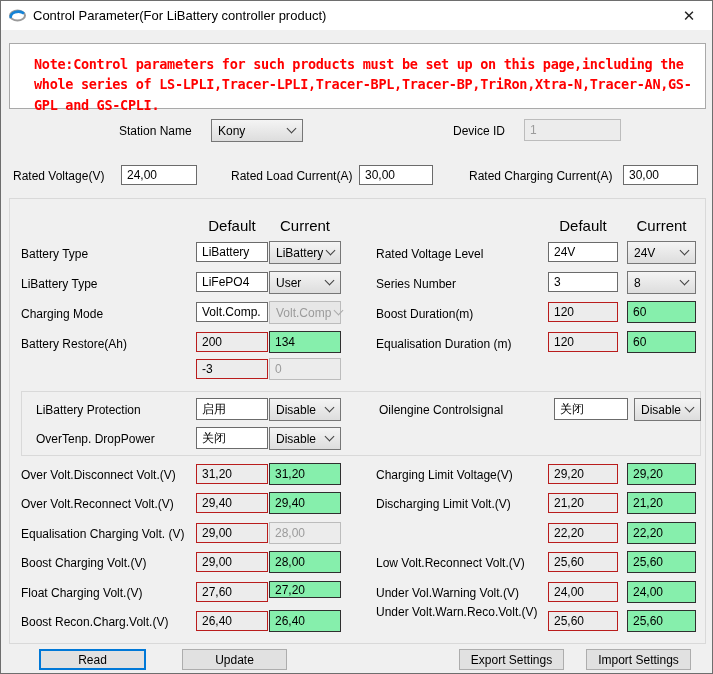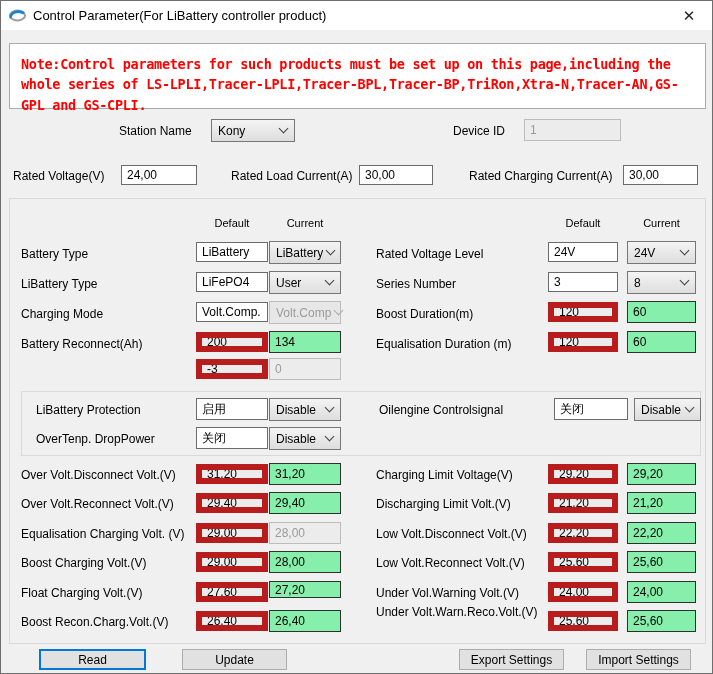--- a/index.html
+++ b/index.html
@@ -11,33 +11,33 @@
   }
   .titlebar { position:absolute; left:0; top:0; width:100%; height:29px; background:#ffffff;
     display:flex; align-items:center; padding:0 8px; }
   .title { font-size:13px; margin-left:7px; white-space:nowrap; }
   .close-btn { position:absolute; right:12px; top:4px; width:22px; height:22px;
     display:flex; align-items:center; justify-content:center; font-size:15px; color:#222; cursor:pointer; }
   .app-icon { width:17px; height:15px; flex:0 0 auto; }
 
   .note {
     position:absolute; left:8px; top:42px; width:697px; height:66px;
-    background:#fff; border:1px solid #a9a9a9; padding:10px 11px 0 11px;
+    background:#fff; border:1px solid #a9a9a9; padding:10px 11px 0 24px;
     font-family:"DejaVu Sans Mono", monospace; font-weight:bold; font-size:13.5px;
     line-height:1.5; letter-spacing:-0.3px;
   }
 
   .lbl { position:absolute; font-size:12px; white-space:nowrap; }
   .lbl.wrap { white-space:normal; width:168px; line-height:1.18; }
-  .hdr { position:absolute; font-size:11px; text-align:center; }
+  .hdr { position:absolute; font-size:15px; text-align:center; }
 
   .box { position:absolute; height:20px; font-size:12px; display:flex; align-items:center;
     padding:0 5px; overflow:hidden; white-space:nowrap; }
   .ro-w { background:#ffffff; border:1px solid #6b6b6b; }
-  .ro-g { background:#ececec; border:6px solid #b91c1c; }
+  .ro-g { background:#ececec; border:1px solid #b91c1c; }
   .ed   { background:#86efac; border:1px solid #2f2f2f; }
   .dis  { background:#ececec; border:1px solid #bcbcbc; color:#9b9b9b; }
 
   .cb { position:absolute; height:23px; background:linear-gradient(#f4f4f4,#dddddd);
     border:1px solid #767676; display:flex; align-items:center; justify-content:space-between;
     padding:0 7px 0 6px; font-size:12px; cursor:pointer; white-space:nowrap; }
   .chev { width:7px; height:7px; border-right:1.5px solid #404040; border-bottom:1.5px solid #404040;
     transform:rotate(45deg); margin-top:-4px; flex:0 0 auto; margin-left:4px; }
   .cb.cdis { color:#9b9b9b; border-color:#bcbcbc; background:#e7e7e7; cursor:default; }
   .cb.cdis .chev { border-color:#ababab; }
@@ -58,21 +58,21 @@
       <ellipse cx="8.5" cy="7.5" rx="7.5" ry="5" fill="none" stroke="#9a9a9a" stroke-width="2"></ellipse>
       <path d="M2 10 A 7.5 5 0 0 1 15 5.5" fill="none" stroke="#1583d6" stroke-width="2.6"></path>
     </svg>
     <span class="title">Control Parameter(For LiBattery controller product)</span>
     <span class="close-btn">✕</span>
   </div>
 
   <div class="note" style="color:#ff0000">Note:Control parameters for such products must be set up on this page,including the whole series of LS-LPLI,Tracer-LPLI,Tracer-BPL,Tracer-BP,TriRon,Xtra-N,Tracer-AN,GS-GPL and GS-CPLI.</div>
 
   <span class="lbl" style="left:118px; top:123px;">Station Name</span>
-  <div class="cb" style="left:210px; top:118px; width:84px;">
+  <div class="cb" style="left:210px; top:118px; width:92px;">
     <span>Kony</span>
     <span class="chev"></span>
   </div>
   <span class="lbl" style="left:452px; top:123px;">Device ID</span>
   <div class="box dis" style="left:523px; top:118px; width:97px; height:22px;">1</div>
 
   <span class="lbl" style="left:12px; top:168px;">Rated Voltage(V)</span>
   <div class="box ro-w" style="left:120px; top:164px; width:76px;">24,00</div>
   <span class="lbl" style="left:230px; top:168px;">Rated Load Current(A)</span>
   <div class="box ro-w" style="left:358px; top:164px; width:74px;">30,00</div>
@@ -100,21 +100,21 @@
       <span class="chev"></span>
   </div>
 
   <span class="lbl" style="left:20px; top:306px;">Charging Mode</span>
   <div class="box ro-w" style="left:195px; top:301px; width:72px;">Volt.Comp.</div>
   <div class="cb cdis" style="left:268px; top:300px; width:72px;">
     <span>Volt.Comp</span>
       <span class="chev"></span>
   </div>
 
-  <span class="lbl" style="left:20px; top:336px;">Battery Reconnect(Ah)</span>
+  <span class="lbl" style="left:20px; top:336px;">Battery Restore(Ah)</span>
   <div class="box ro-g" style="left:195px; top:331px; width:72px;">200</div>
   <div class="box ed" style="left:268px; top:330px; width:72px; height:22px;">134</div>
 
   <div class="box ro-g" style="left:195px; top:358px; width:72px;">-3</div>
   <div class="box dis" style="left:268px; top:357px; width:72px; height:22px;">0</div>
 
   <span class="lbl" style="left:375px; top:246px;">Rated Voltage Level</span>
   <div class="box ro-w" style="left:547px; top:241px; width:70px;">24V</div>
   <div class="cb" style="left:626px; top:240px; width:69px;">
     <span>24V</span>
@@ -184,21 +184,20 @@
   <div class="box ed" style="left:268px; top:609px; width:72px; height:22px;">26,40</div>
 
   <span class="lbl" style="left:375px; top:467px;">Charging Limit Voltage(V)</span>
   <div class="box ro-g" style="left:547px; top:463px; width:70px;">29,20</div>
   <div class="box ed" style="left:626px; top:462px; width:69px; height:22px;">29,20</div>
 
   <span class="lbl" style="left:375px; top:496px;">Discharging Limit Volt.(V)</span>
   <div class="box ro-g" style="left:547px; top:492px; width:70px;">21,20</div>
   <div class="box ed" style="left:626px; top:491px; width:69px; height:22px;">21,20</div>
 
-  <span class="lbl" style="left:375px; top:526px;">Low Volt.Disconnect Volt.(V)</span>
   <div class="box ro-g" style="left:547px; top:522px; width:70px;">22,20</div>
   <div class="box ed" style="left:626px; top:521px; width:69px; height:22px;">22,20</div>
 
   <span class="lbl" style="left:375px; top:555px;">Low Volt.Reconnect Volt.(V)</span>
   <div class="box ro-g" style="left:547px; top:551px; width:70px;">25,60</div>
   <div class="box ed" style="left:626px; top:550px; width:69px; height:22px;">25,60</div>
 
   <span class="lbl" style="left:375px; top:585px;">Under Vol.Warning Volt.(V)</span>
   <div class="box ro-g" style="left:547px; top:581px; width:70px;">24,00</div>
   <div class="box ed" style="left:626px; top:580px; width:69px; height:22px;">24,00</div>

